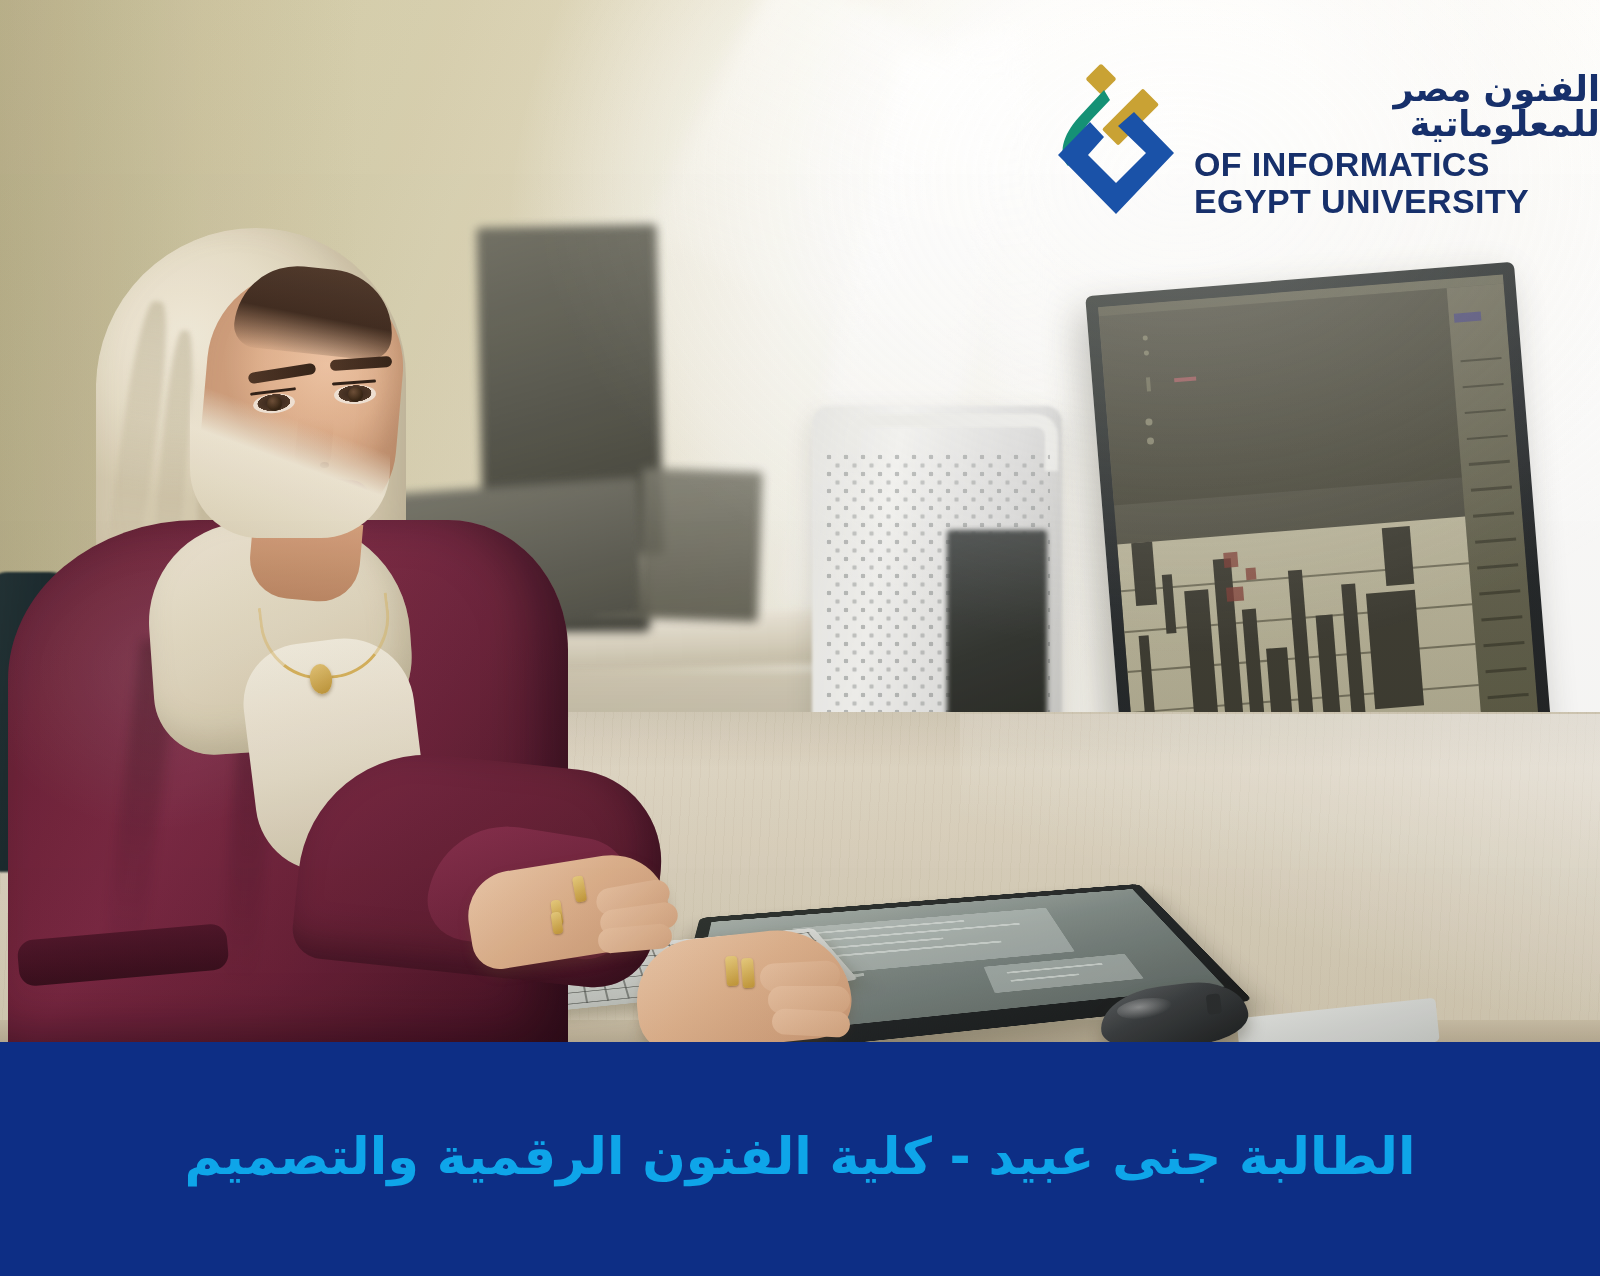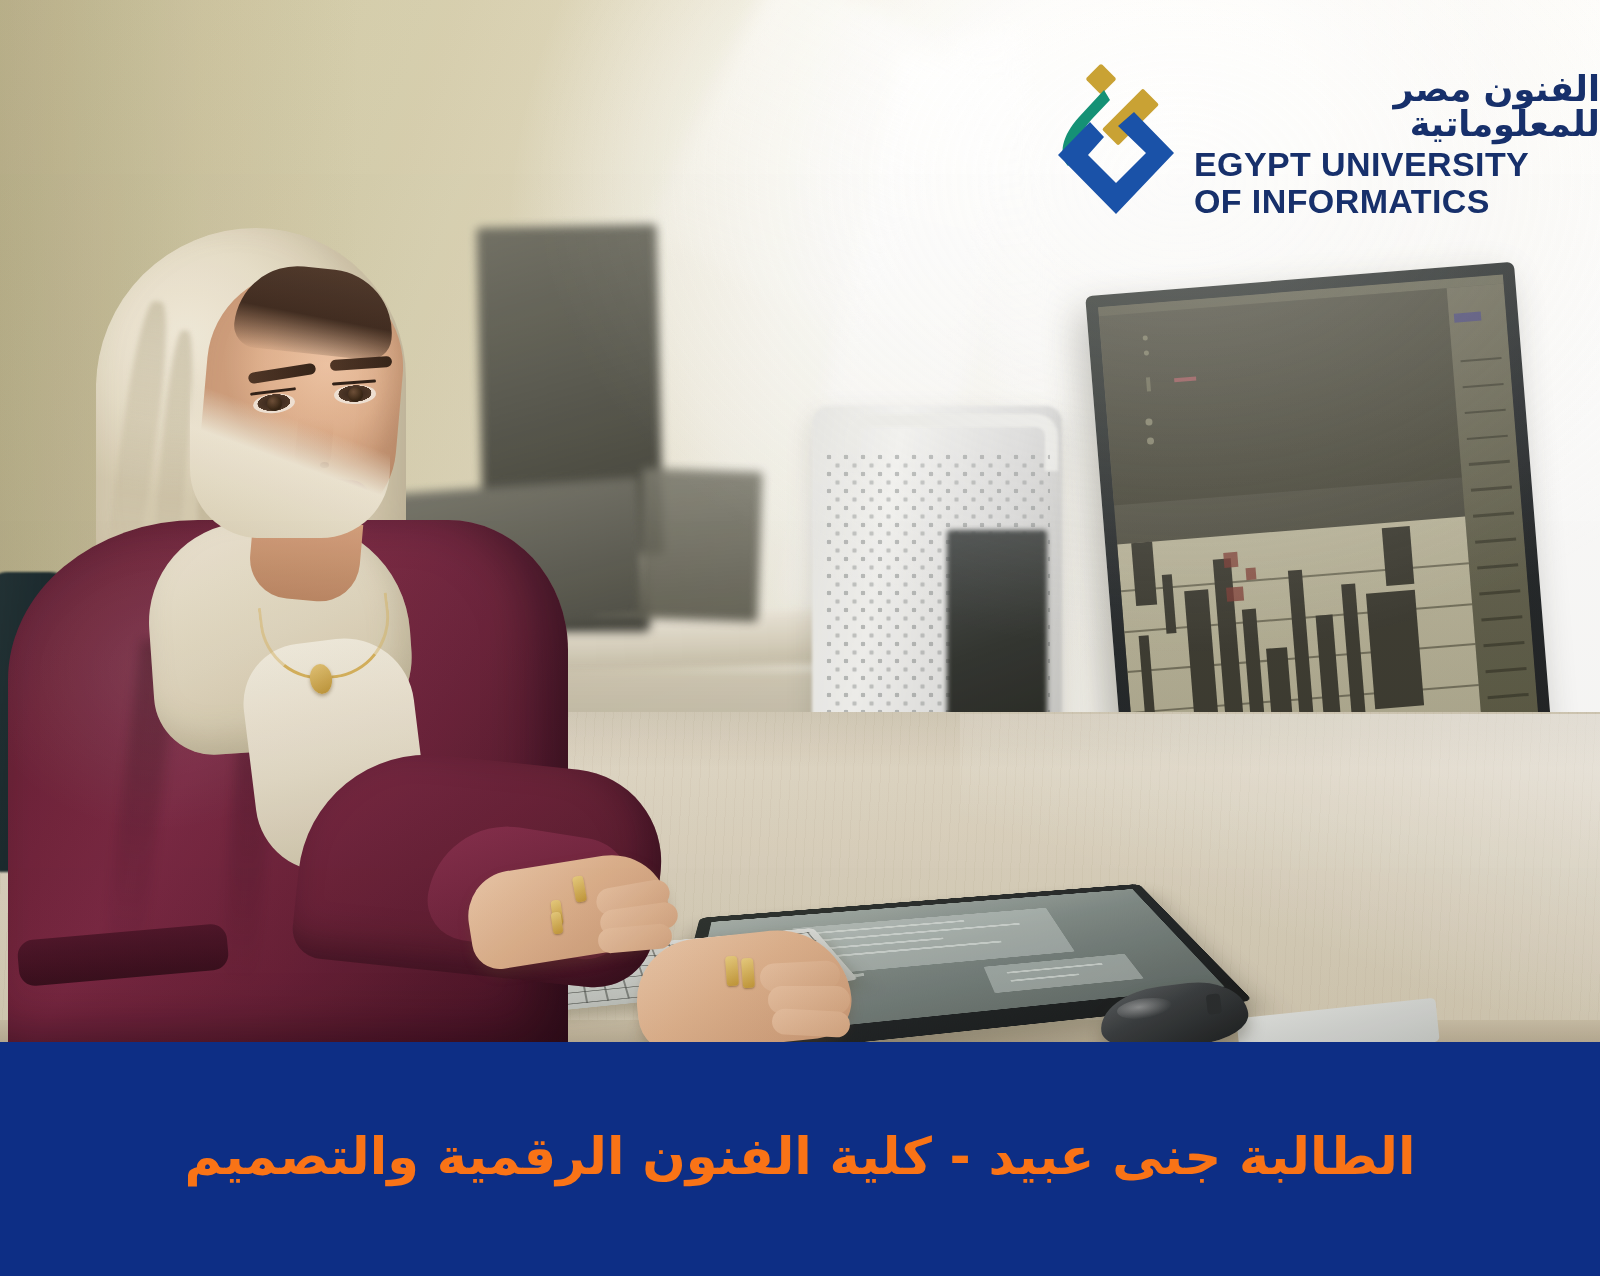--- a/index.html
+++ b/index.html
@@ -485,21 +485,21 @@
   }
 
   
   .banner{
     position:absolute; left:0; top:1042px;
     width:1600px; height:234px;
     background:#0d2e85;
     display:flex; align-items:center; justify-content:center;
   }
   .banner-text{
-    color:#f97316;
+    color:#0ea5e9;
     font-size:51px;
     font-weight:700;
     direction:rtl;
     text-align:right;
     letter-spacing:0px;
     font-family:"DejaVu Sans","Liberation Sans",sans-serif;
     padding-bottom:6px;
   }
 </style>
 </head>
@@ -690,22 +690,22 @@
         <rect x="44" y="6" width="22" height="22" rx="2" transform="rotate(45 55 17)" fill="#c9a234"></rect>
 
         <rect x="73" y="26" width="23" height="58" rx="2" transform="rotate(45 84.5 55)" fill="#c9a234"></rect>
 
         <path d="M58 28 L33 55 C16 74 12 92 22 104 L38 89 C31 80 34 70 46 57 L64 38 Z" fill="#159175"></path>
 
         <path d="M88 50 L128 91 L70 152 L12 93 L44 60 L58 75 L42 93 L70 121 L100 91 L72 64 Z" fill="#1a52a8"></path>
       </svg>
       <div class="logo-text">
         <div class="logo-ar">الفنون مصر للمعلوماتية</div>
+        <div class="logo-en">OF INFORMATICS</div>
         <div class="logo-en">EGYPT UNIVERSITY</div>
-        <div class="logo-en">OF INFORMATICS</div>
       </div>
     </div>
 
   </div>
 
   <div class="banner">
     <div class="banner-text">الطالبة جنى عبيد - كلية الفنون الرقمية والتصميم</div>
   </div>
 
 </div>

